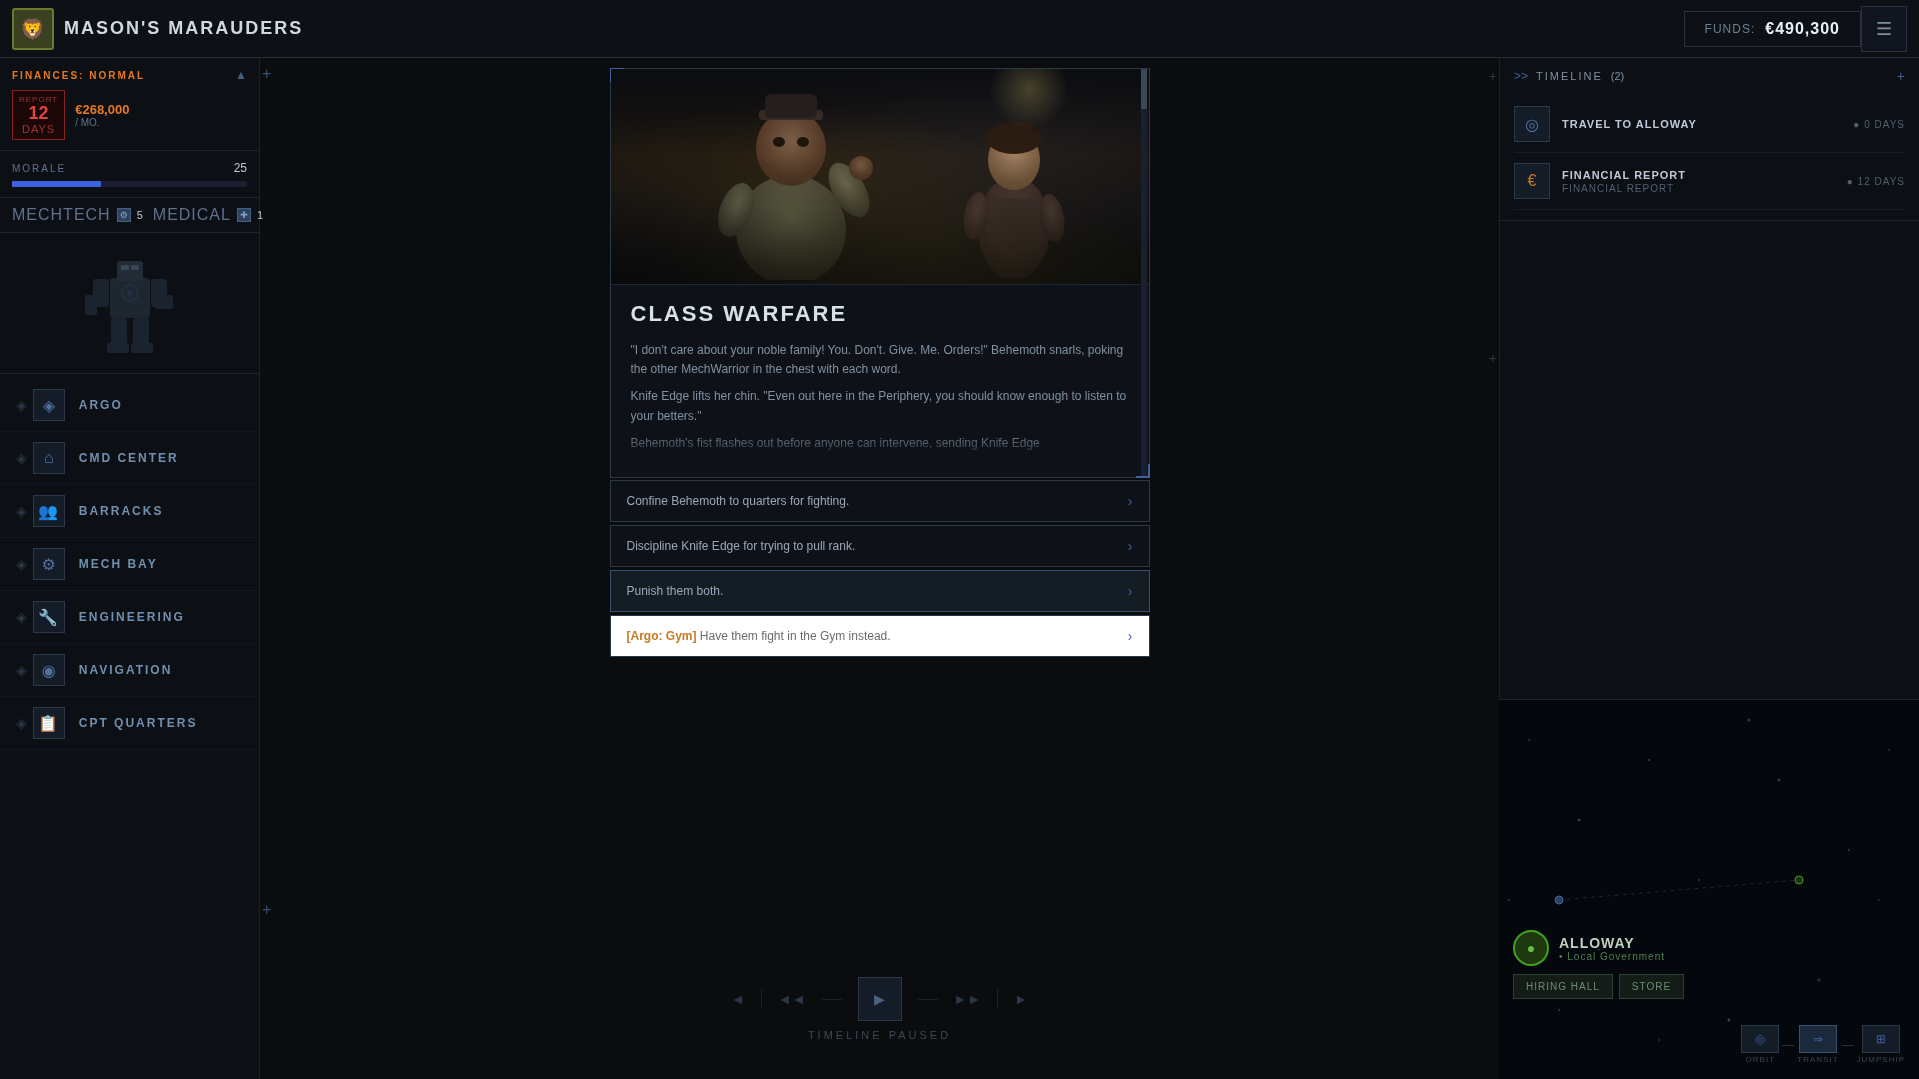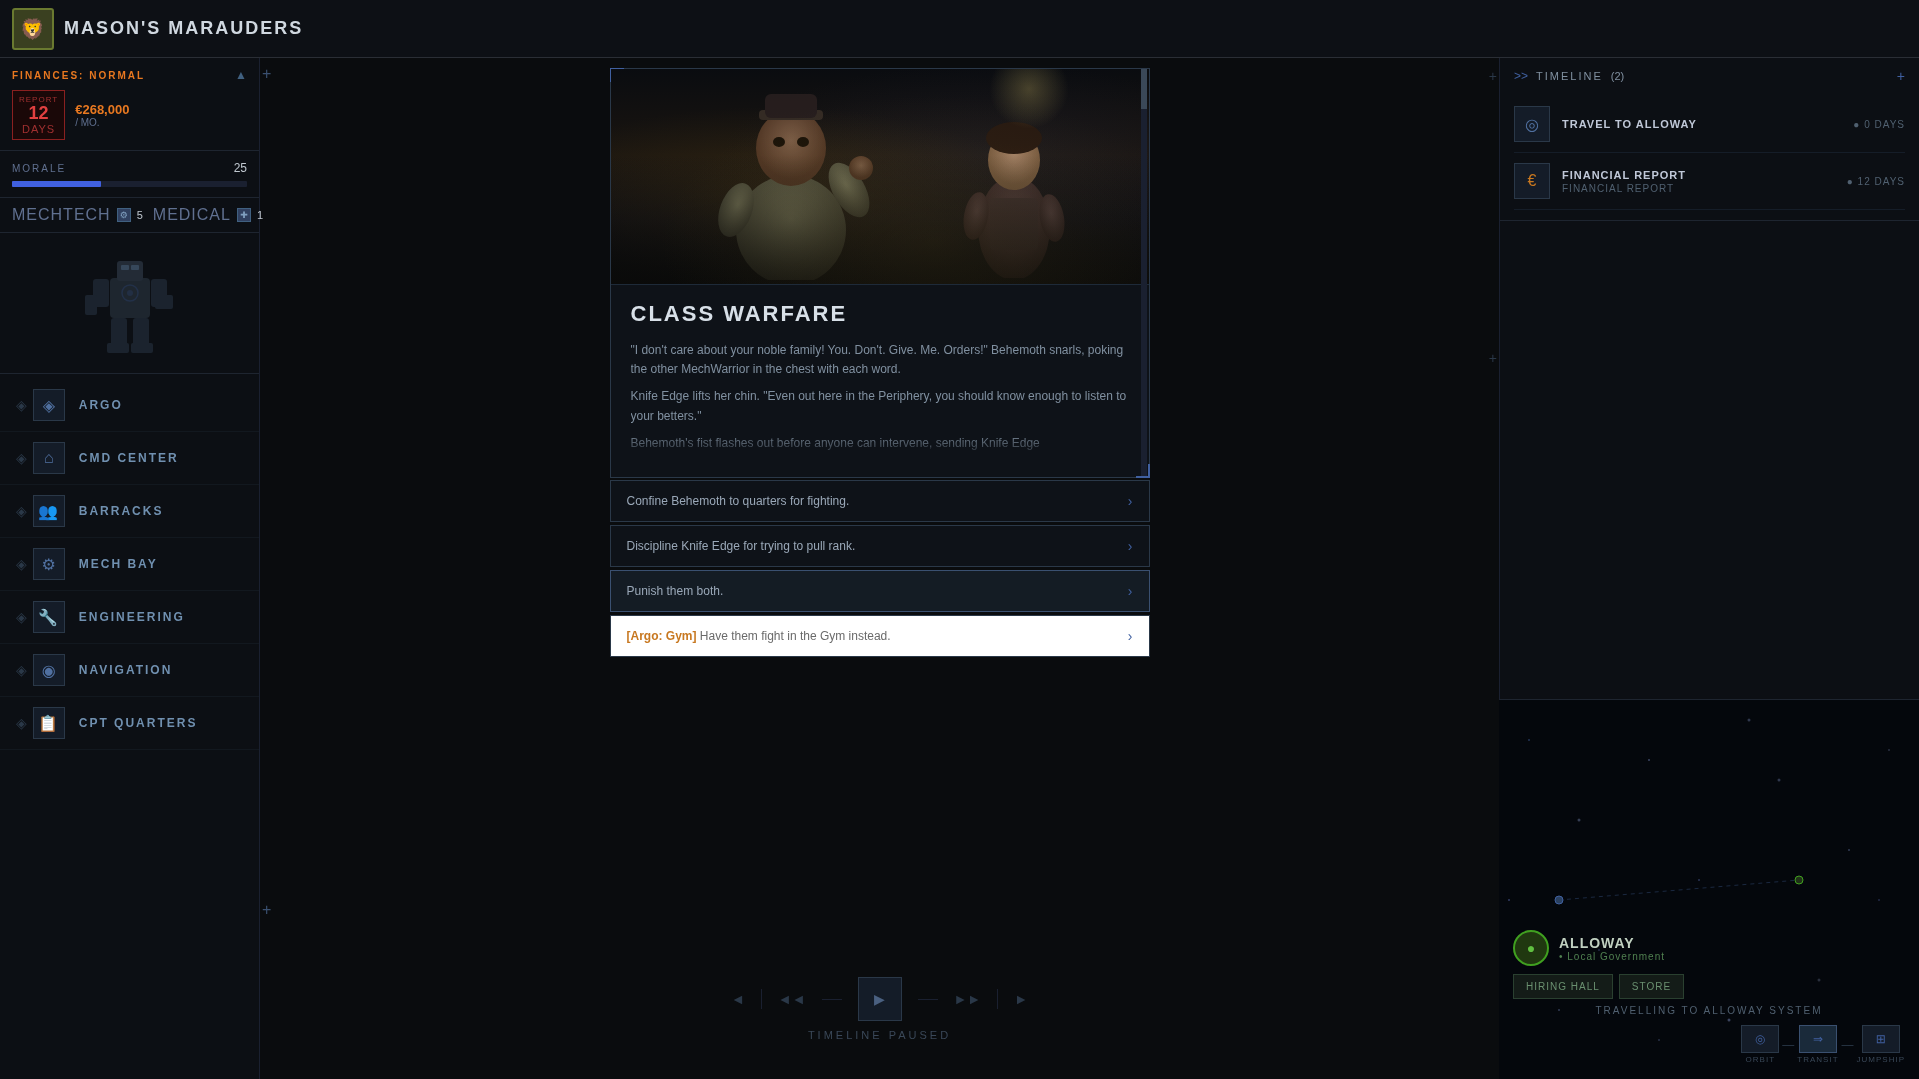--- a/index.html
+++ b/index.html
@@ -686,20 +686,27 @@
       opacity: 0.5;
     }
   </style>
 </head>
 <body>
 
 <div class="top-bar">
   <div class="logo-area">
     <div class="logo-icon">🦁</div>
     <span class="company-name">MASON'S MARAUDERS</span>
+  </div>
+  <div class="top-bar-right">
+    <div class="funds-box">
+      <span class="funds-label">FUNDS:</span>
+      <span class="funds-value">€490,300</span>
+    </div>
+    <div class="menu-btn">☰</div>
   </div>
 </div>
 
 <div class="week-day">WEEK 3 – DAY 5</div>
 
 <div class="left-sidebar">
 
   <div class="finances-panel">
     <div class="finances-header">
       <span class="finances-title">FINANCES: NORMAL</span>
@@ -871,23 +878,20 @@
           <div class="location-name">ALLOWAY</div>
           <div class="location-type">• Local Government</div>
         </div>
       </div>
       <div class="location-buttons">
         <button class="loc-btn">HIRING HALL</button>
         <button class="loc-btn">STORE</button>
       </div>
     </div>
 
-    <div style="position:absolute; bottom:55px; left:0; right:0; text-align:center;">
-      <div class="travelling-label">TRAVELLING TO ALLOWAY SYSTEM</div>
-    </div>
 
     <div class="travel-nodes">
       <div class="travel-node-btn">
         <div class="travel-node-icon">◎</div>
         <div class="travel-node-label">ORBIT</div>
       </div>
       <div style="color:#2a3848; font-size:12px;">—</div>
       <div class="travel-node-btn">
         <div class="travel-node-icon" style="background:#1a2a3a; border-color:#3a5070;">⇒</div>
         <div class="travel-node-label">TRANSIT</div>

